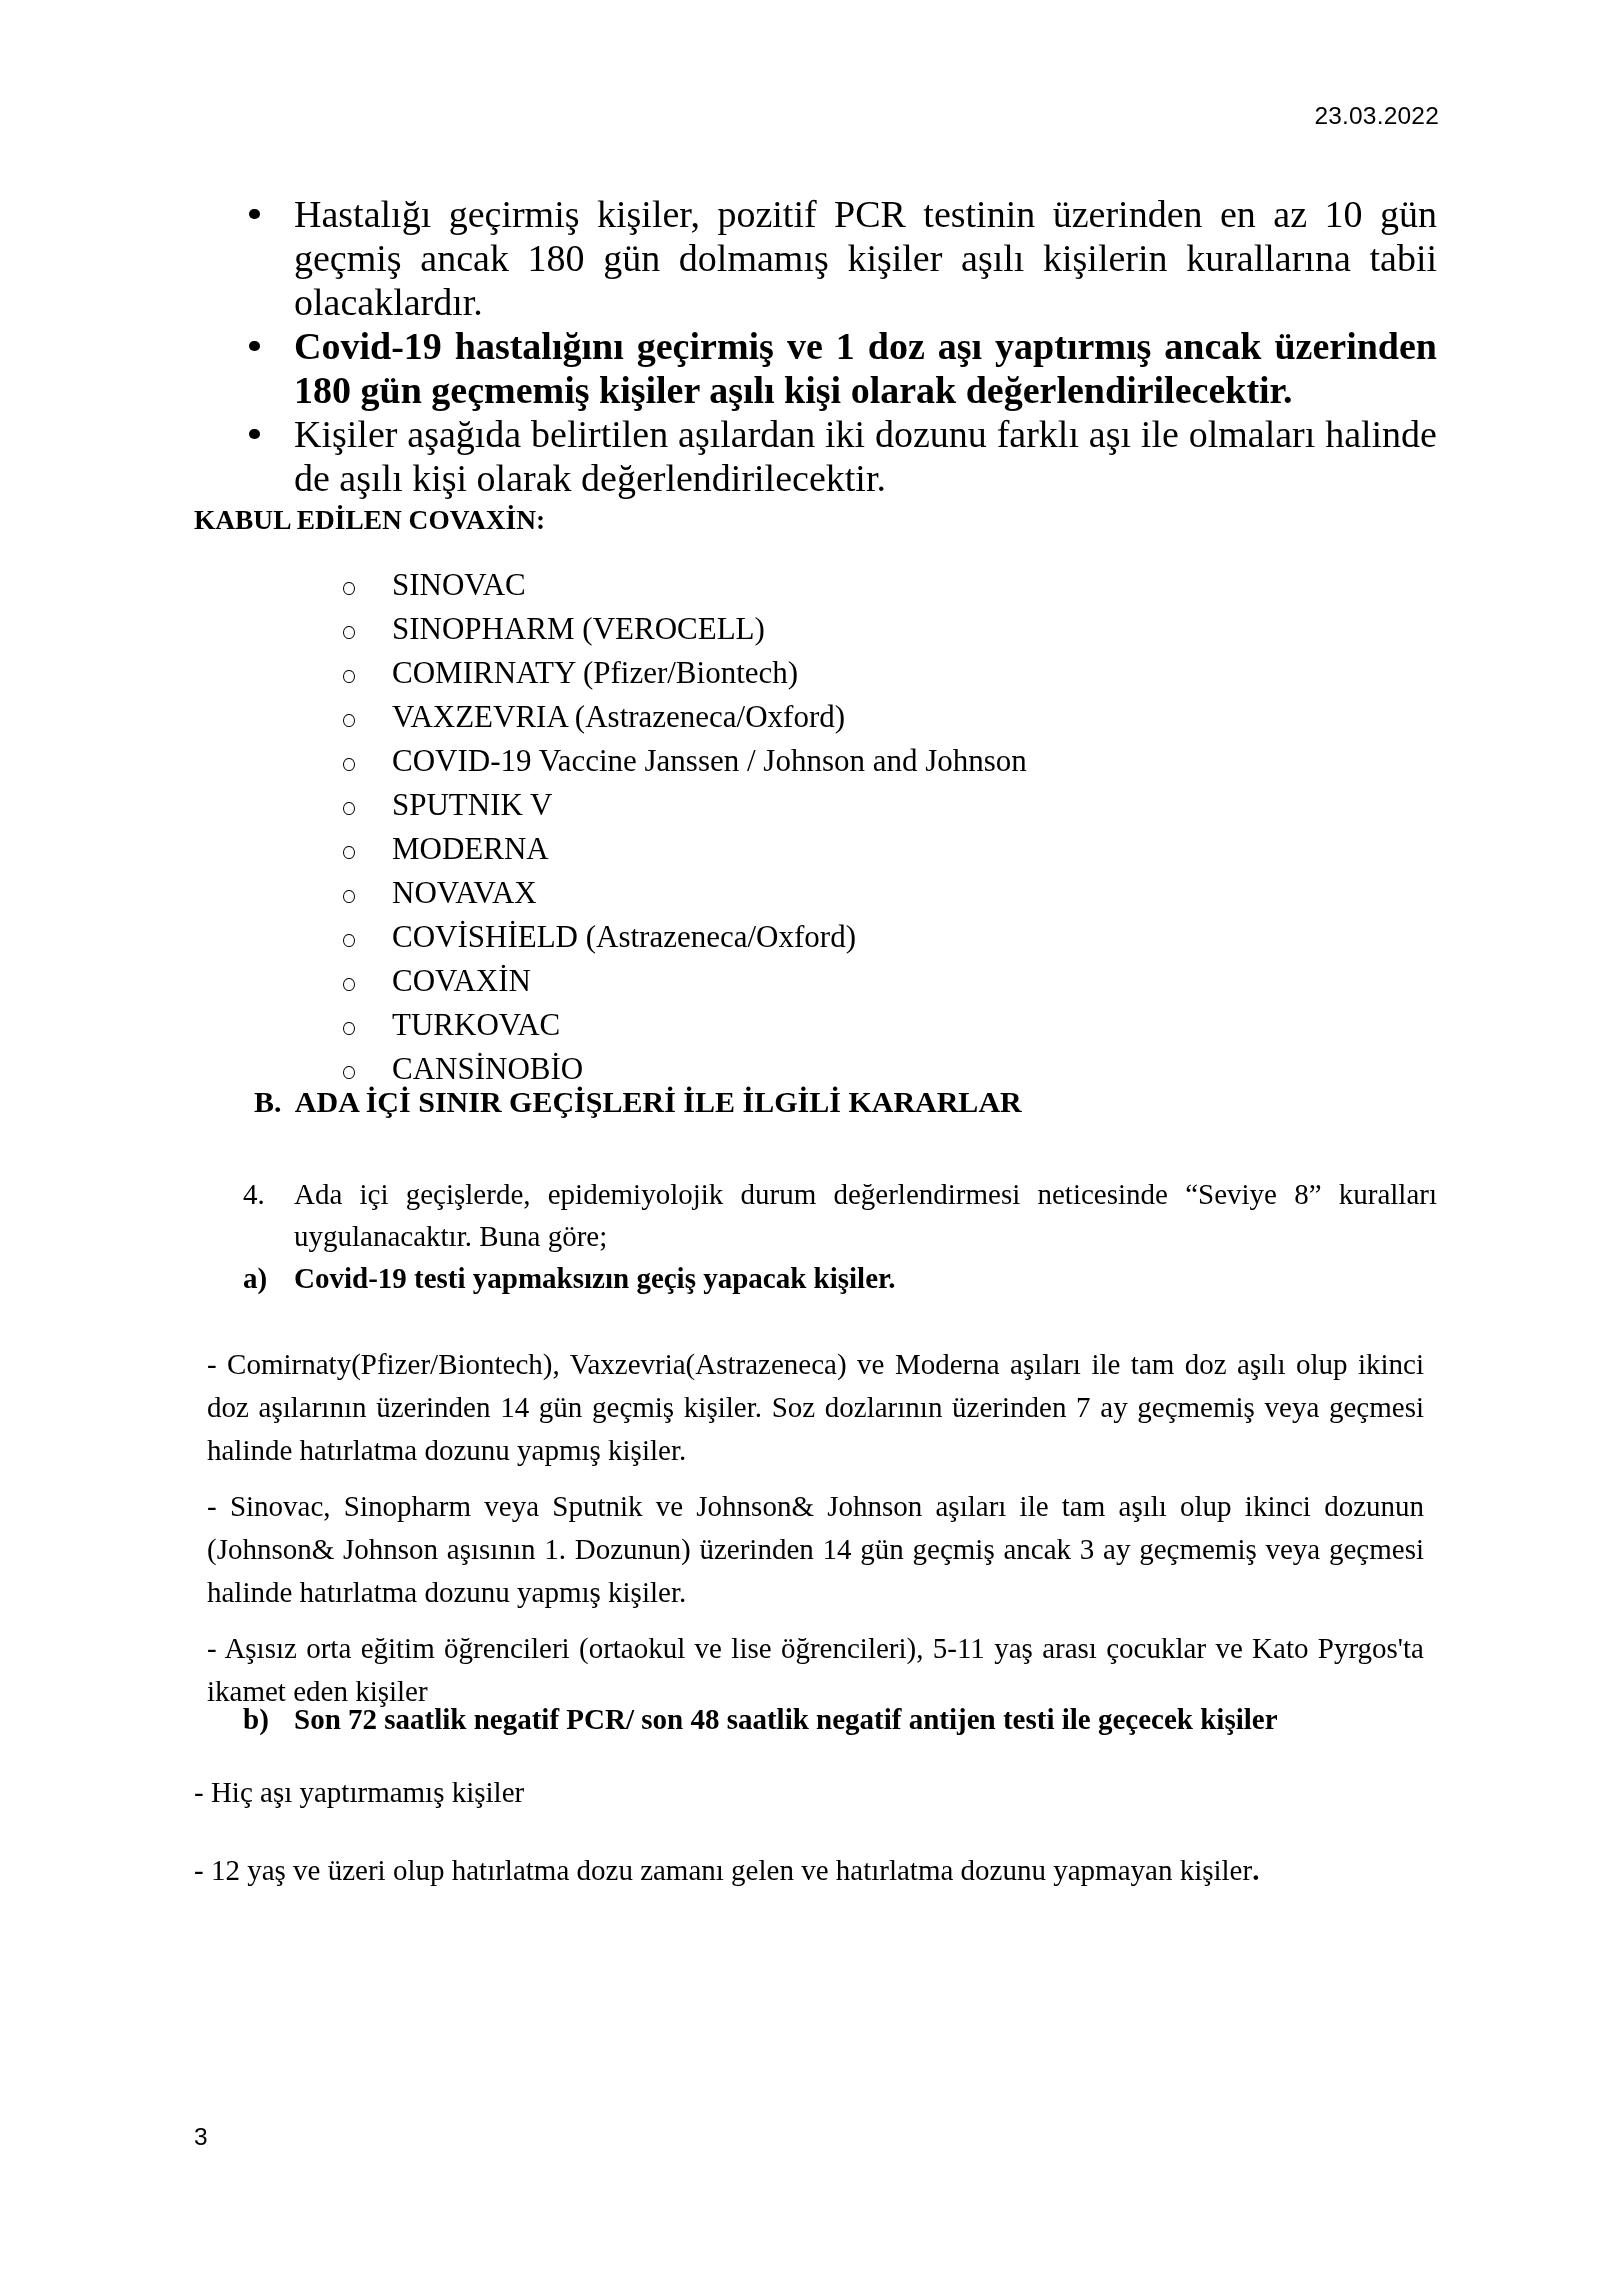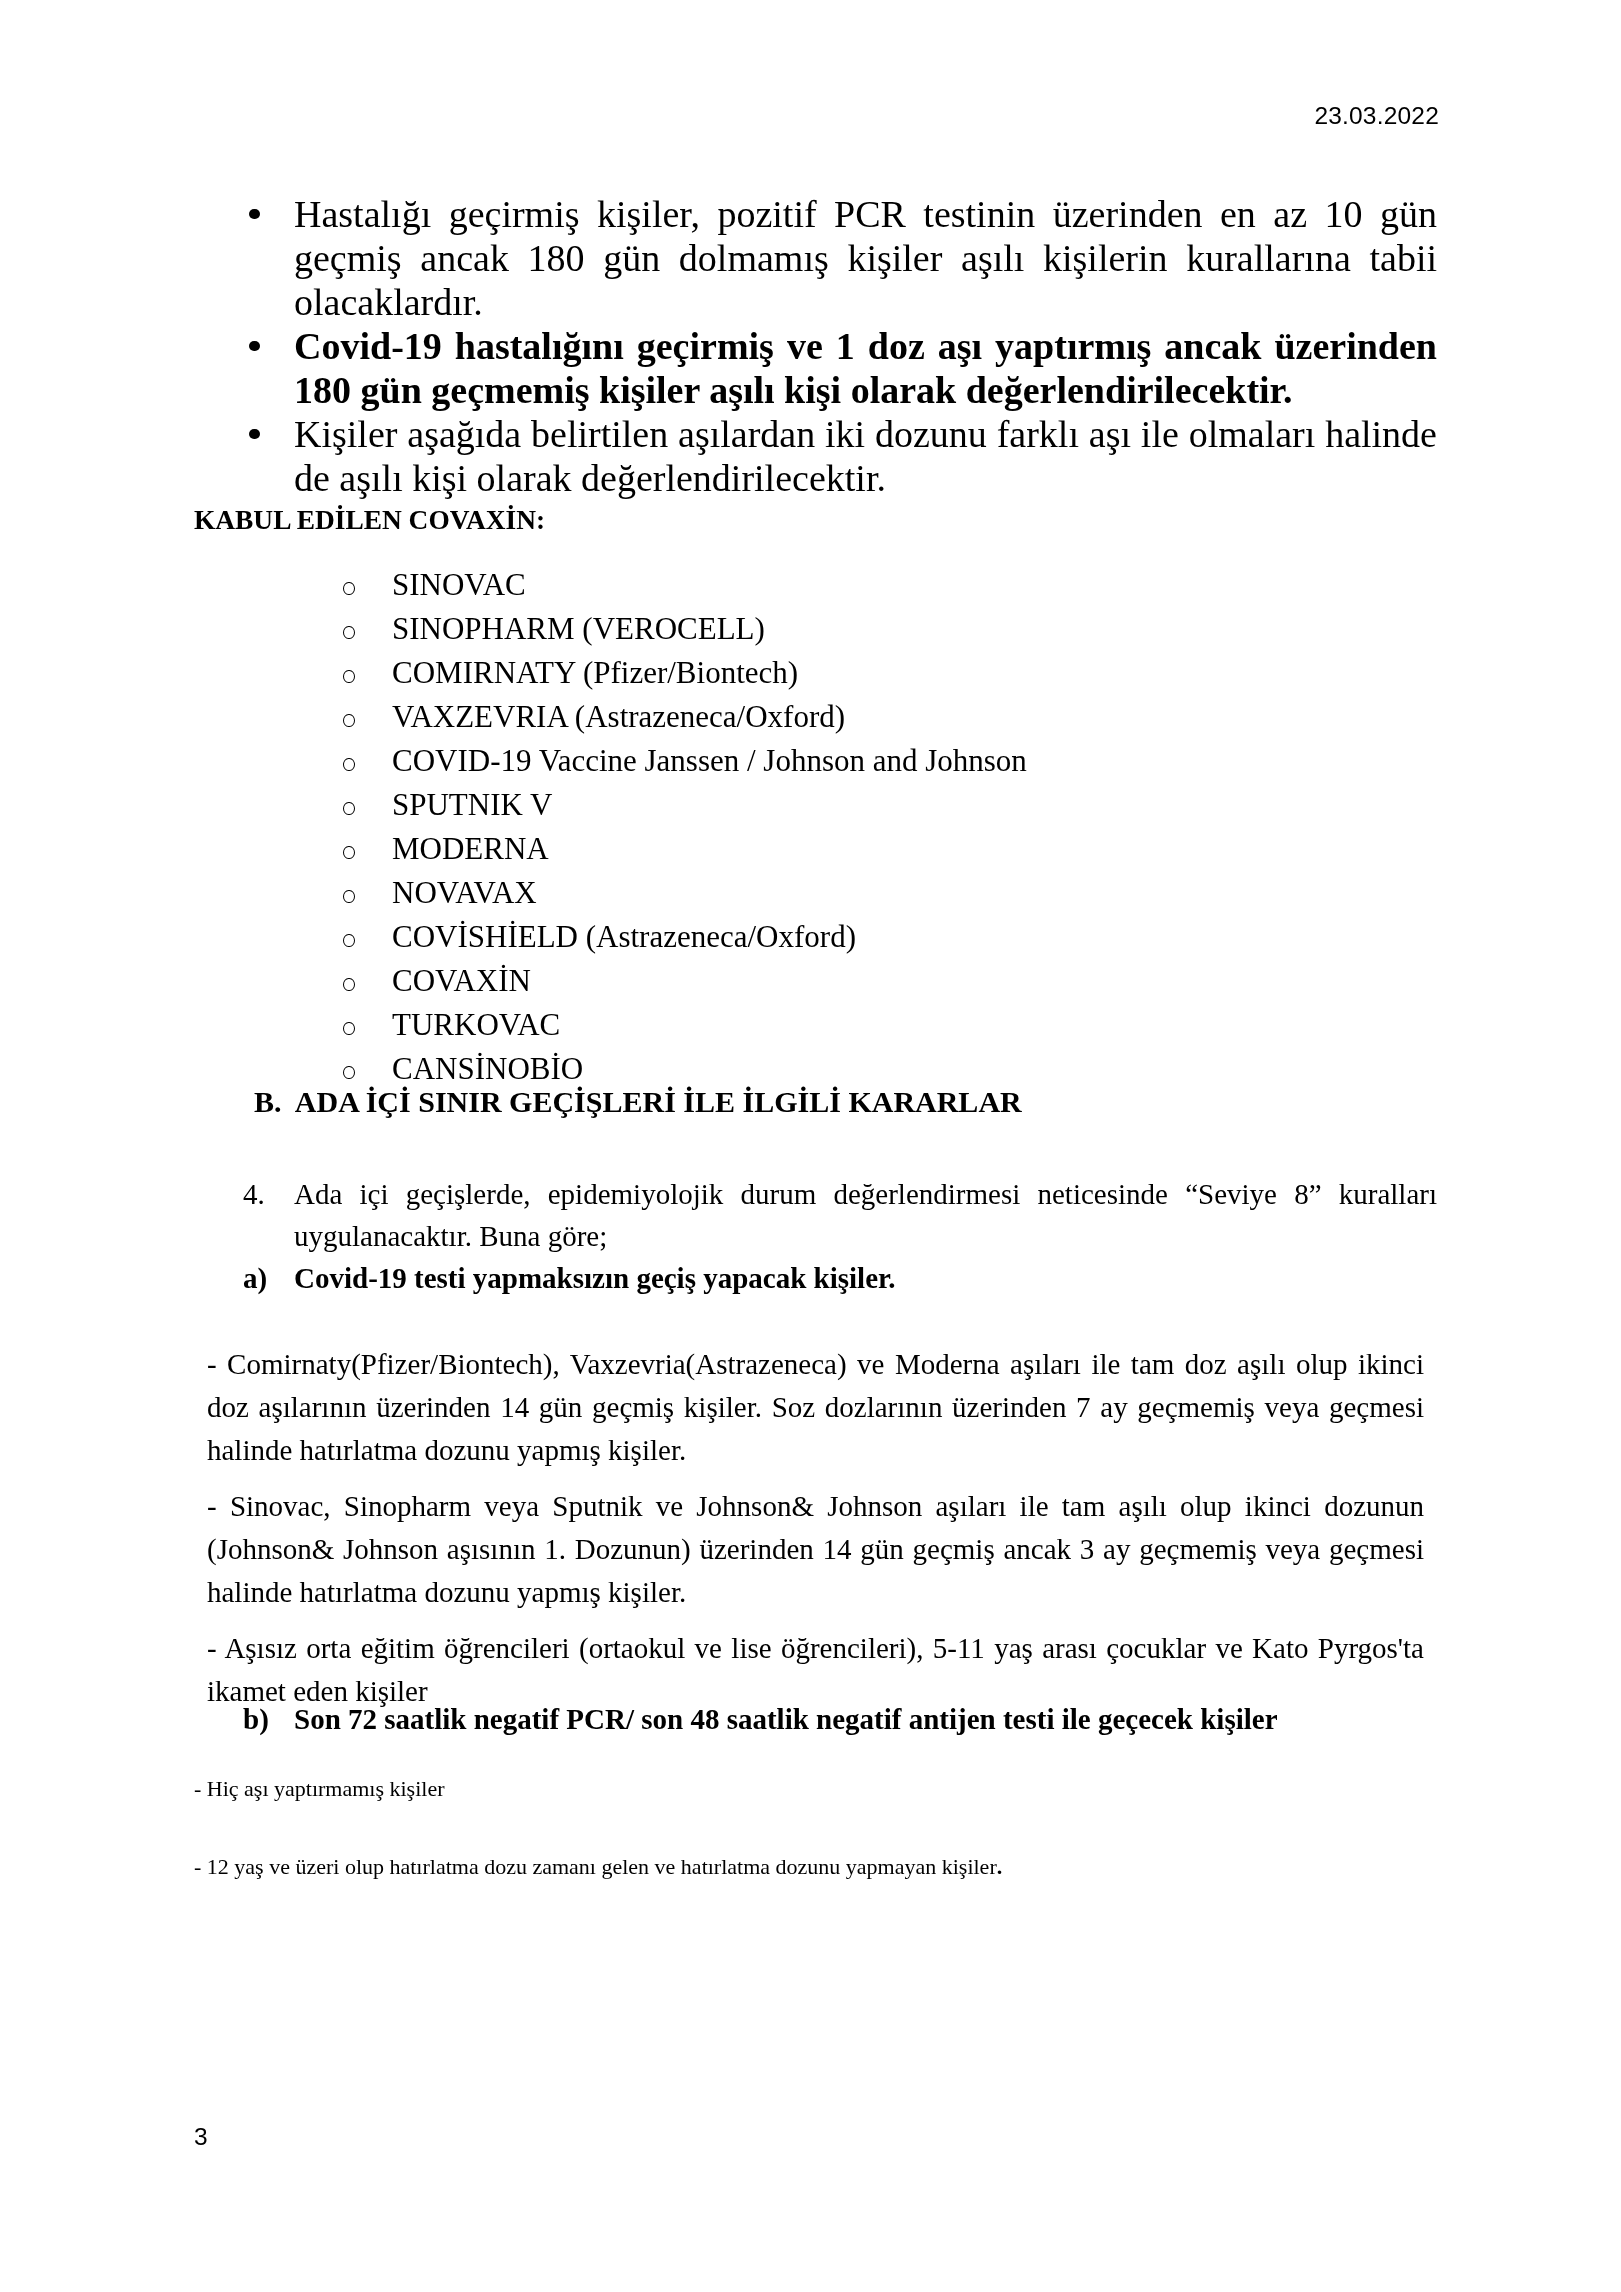--- a/index.html
+++ b/index.html
@@ -164,21 +164,21 @@
       white-space: nowrap;
     }
     .sub-b .sub-marker {
       display: inline-block;
       width: 51px;
     }
 
     .plain-line {
       position: absolute;
       left: 194px;
-      font-size: 22px;
+      font-size: 29px;
       white-space: nowrap;
     }
     .line-1 { top: 1776px; }
     .line-2 { top: 1854px; }
   </style>
 </head>
 <body>
 
 <div class="page">
 

